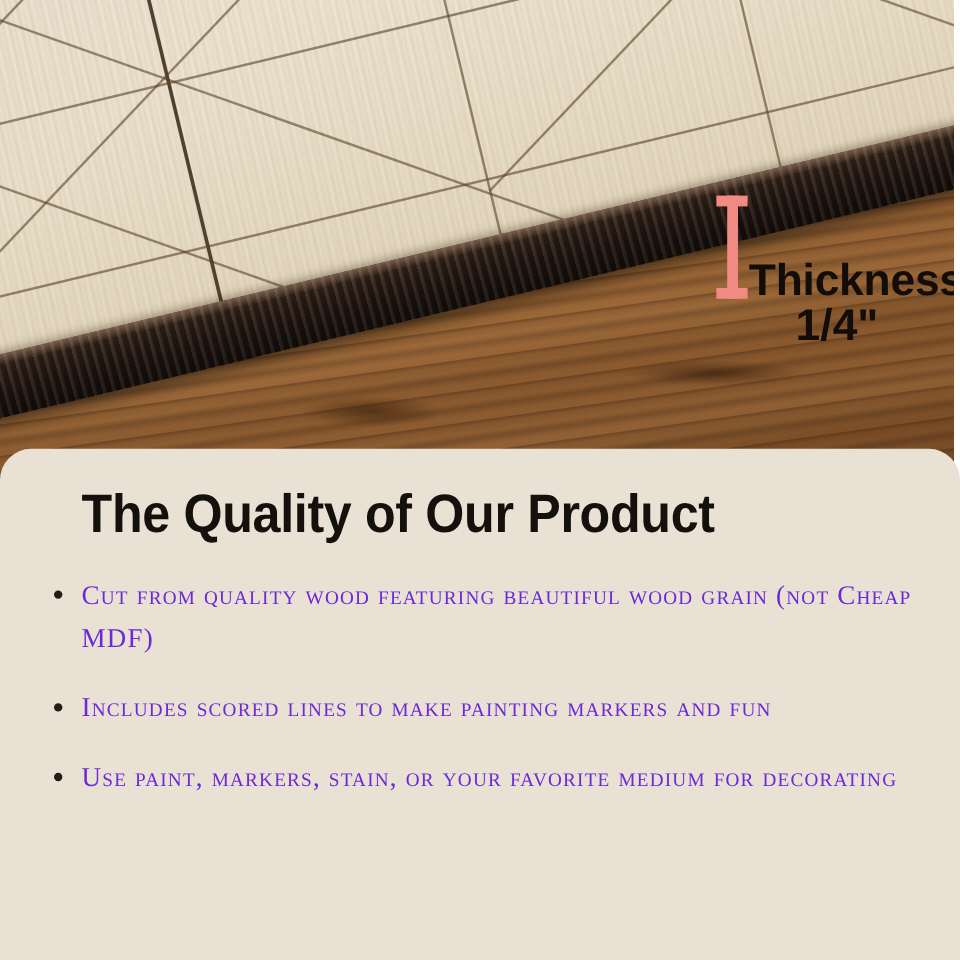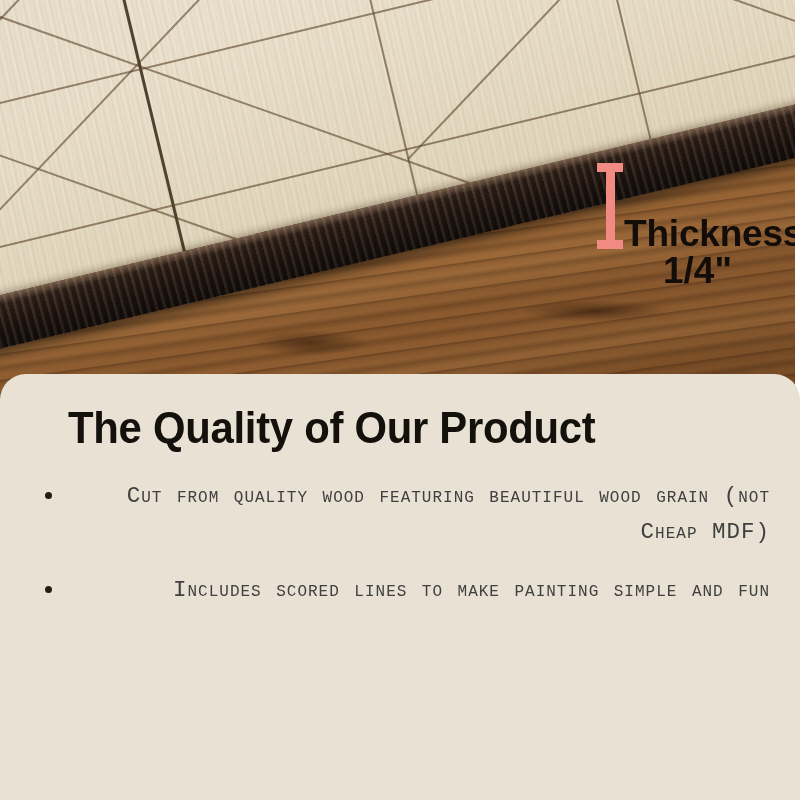--- a/index.html
+++ b/index.html
@@ -189,25 +189,24 @@
     left: 40px;
     top: 104px;
     width: 730px;
   }
   .bullet {
     position: relative;
     padding-left: 28px;
     margin-bottom: 22px;
     font-size: 22.5px;
     line-height: 36px;
-    color: #404040;
+    color: #6d28d9;
     font-variant: small-caps;
     letter-spacing: 1.0px;
-    font-family: Liberation Mono, monospace;
-    text-align: right;
+    font-family: Liberation Serif, serif;
   }
   .bullet .dot {
     position: absolute;
     left: 5px;
     top: 14px;
     width: 7px;
     height: 7px;
     border-radius: 50%;
     background: #241d16;
   }
@@ -262,18 +261,22 @@
   <div class="panel">
     <div class="panel-title">The Quality of Our Product</div>
 
     <div class="bullets">
       <div class="bullet">
         <span class="dot"></span>
         <span>Cut from quality wood featuring beautiful wood grain (not Cheap MDF)</span>
       </div>
       <div class="bullet">
         <span class="dot"></span>
-        <span>Includes scored lines to make painting simple and fun</span>
+        <span>Includes scored lines to make painting markers and fun</span>
+      </div>
+      <div class="bullet">
+        <span class="dot"></span>
+        <span>Use paint, markers, stain, or your favorite medium for decorating</span>
       </div>
     </div>
   </div>
 
 </div>
 
 </body></html>

